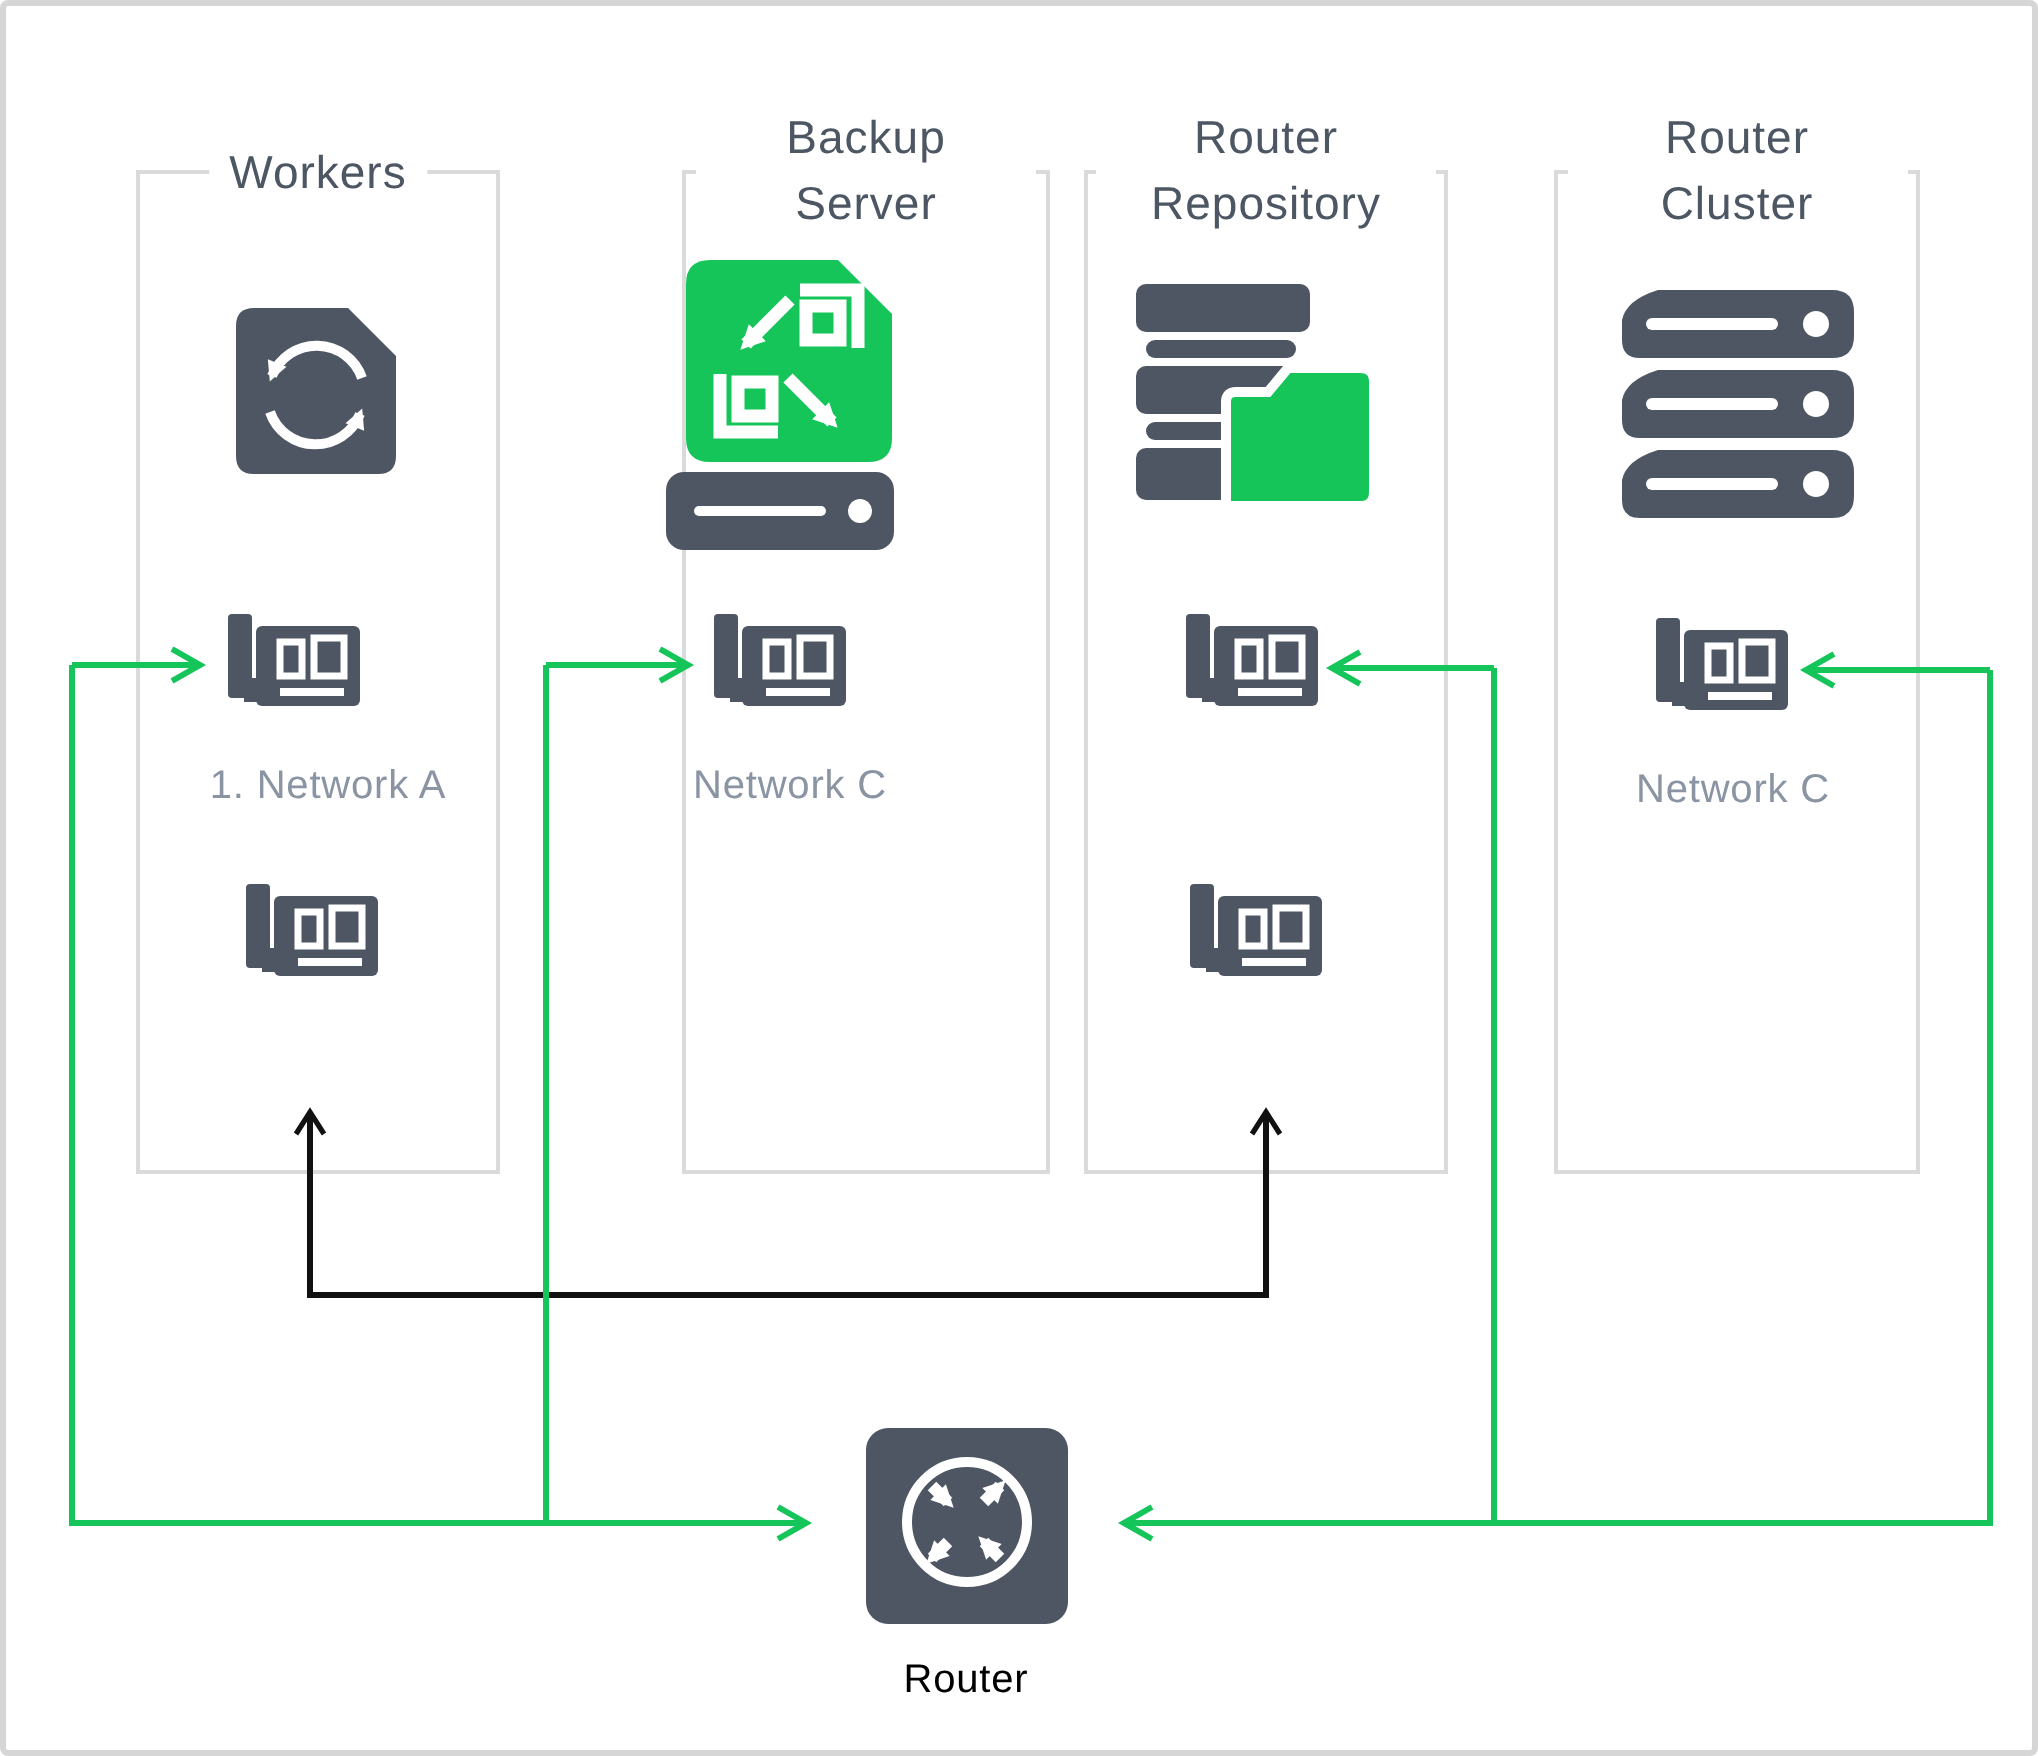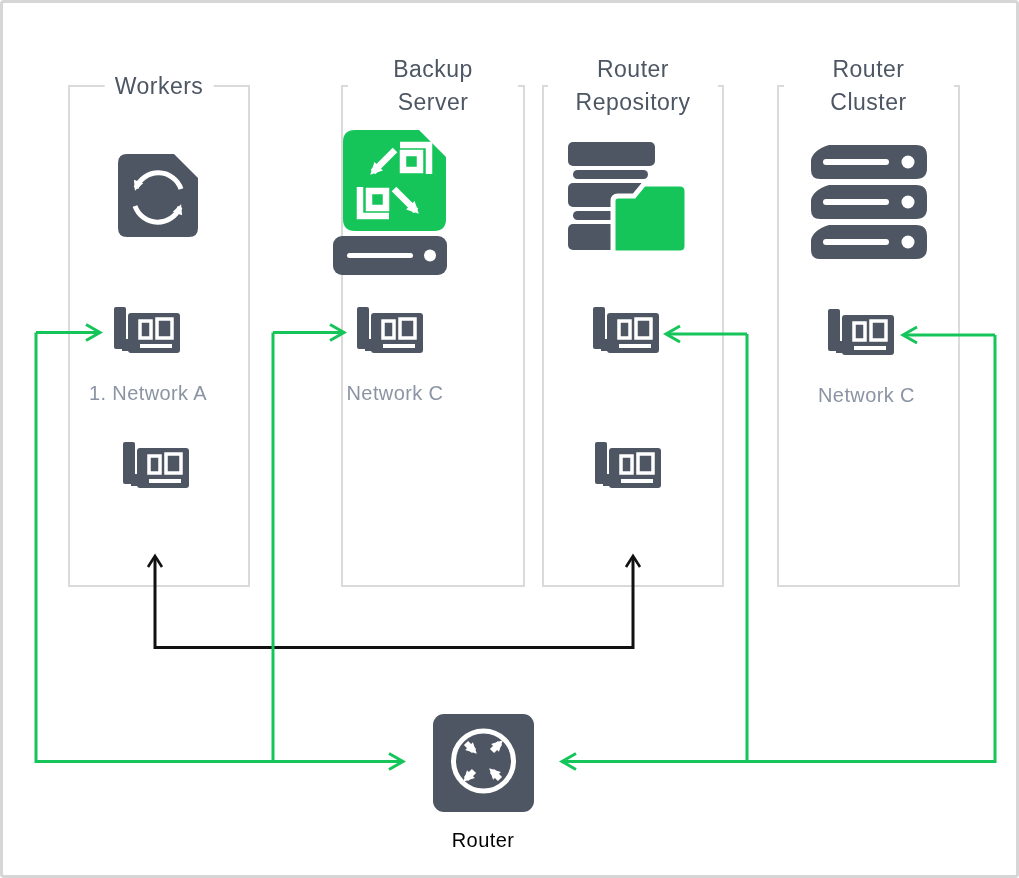--- a/index.html
+++ b/index.html
@@ -168,21 +168,21 @@
     <svg width="66" height="56" viewBox="0 0 66 56">
       <rect x="0" y="2" width="12" height="42" rx="2" fill="#4D5662"></rect>
       <rect x="8" y="34" width="12" height="12" fill="#4D5662"></rect>
       <rect x="14" y="8" width="52" height="40" rx="3" fill="#4D5662"></rect>
       <rect x="26" y="16" width="11" height="17" fill="none" stroke="#fff" stroke-width="3.5"></rect>
       <rect x="43" y="14" width="15" height="19" fill="none" stroke="#fff" stroke-width="3.5"></rect>
       <rect x="26" y="39" width="32" height="4" fill="#fff"></rect>
     </svg>
   </div>
 
-  <div class="adapter-label" style="left:56px;top:379px;width:178px;">1. Network A</div>
+  <div class="adapter-label" style="left:72px;top:379px;width:178px;">1. Network A</div>
   <div class="adapter-label" style="left:302px;top:379px;width:180px;">Network C</div>
   <div class="adapter-label" style="left:774px;top:381px;width:179px;">Network C</div>
 
   <div class="router-box">
     <svg width="101" height="98" viewBox="0 0 101 98">
       <defs>
         <marker id="rh" markerUnits="userSpaceOnUse" markerWidth="15" markerHeight="15" refX="8" refY="6.5" orient="auto">
           <path d="M1,1 L12,6.5 L1,12 Z" fill="#fff"></path>
         </marker>
       </defs>

